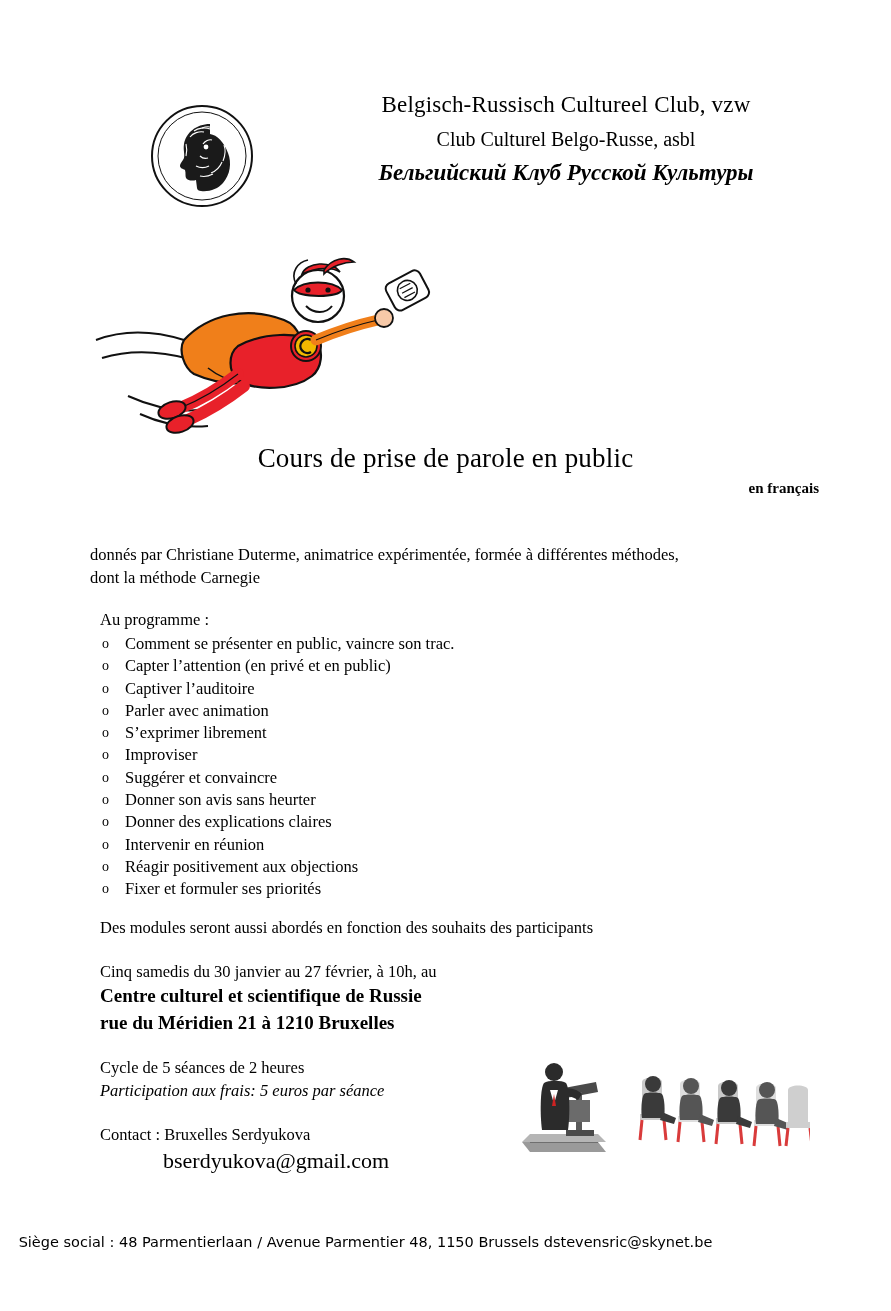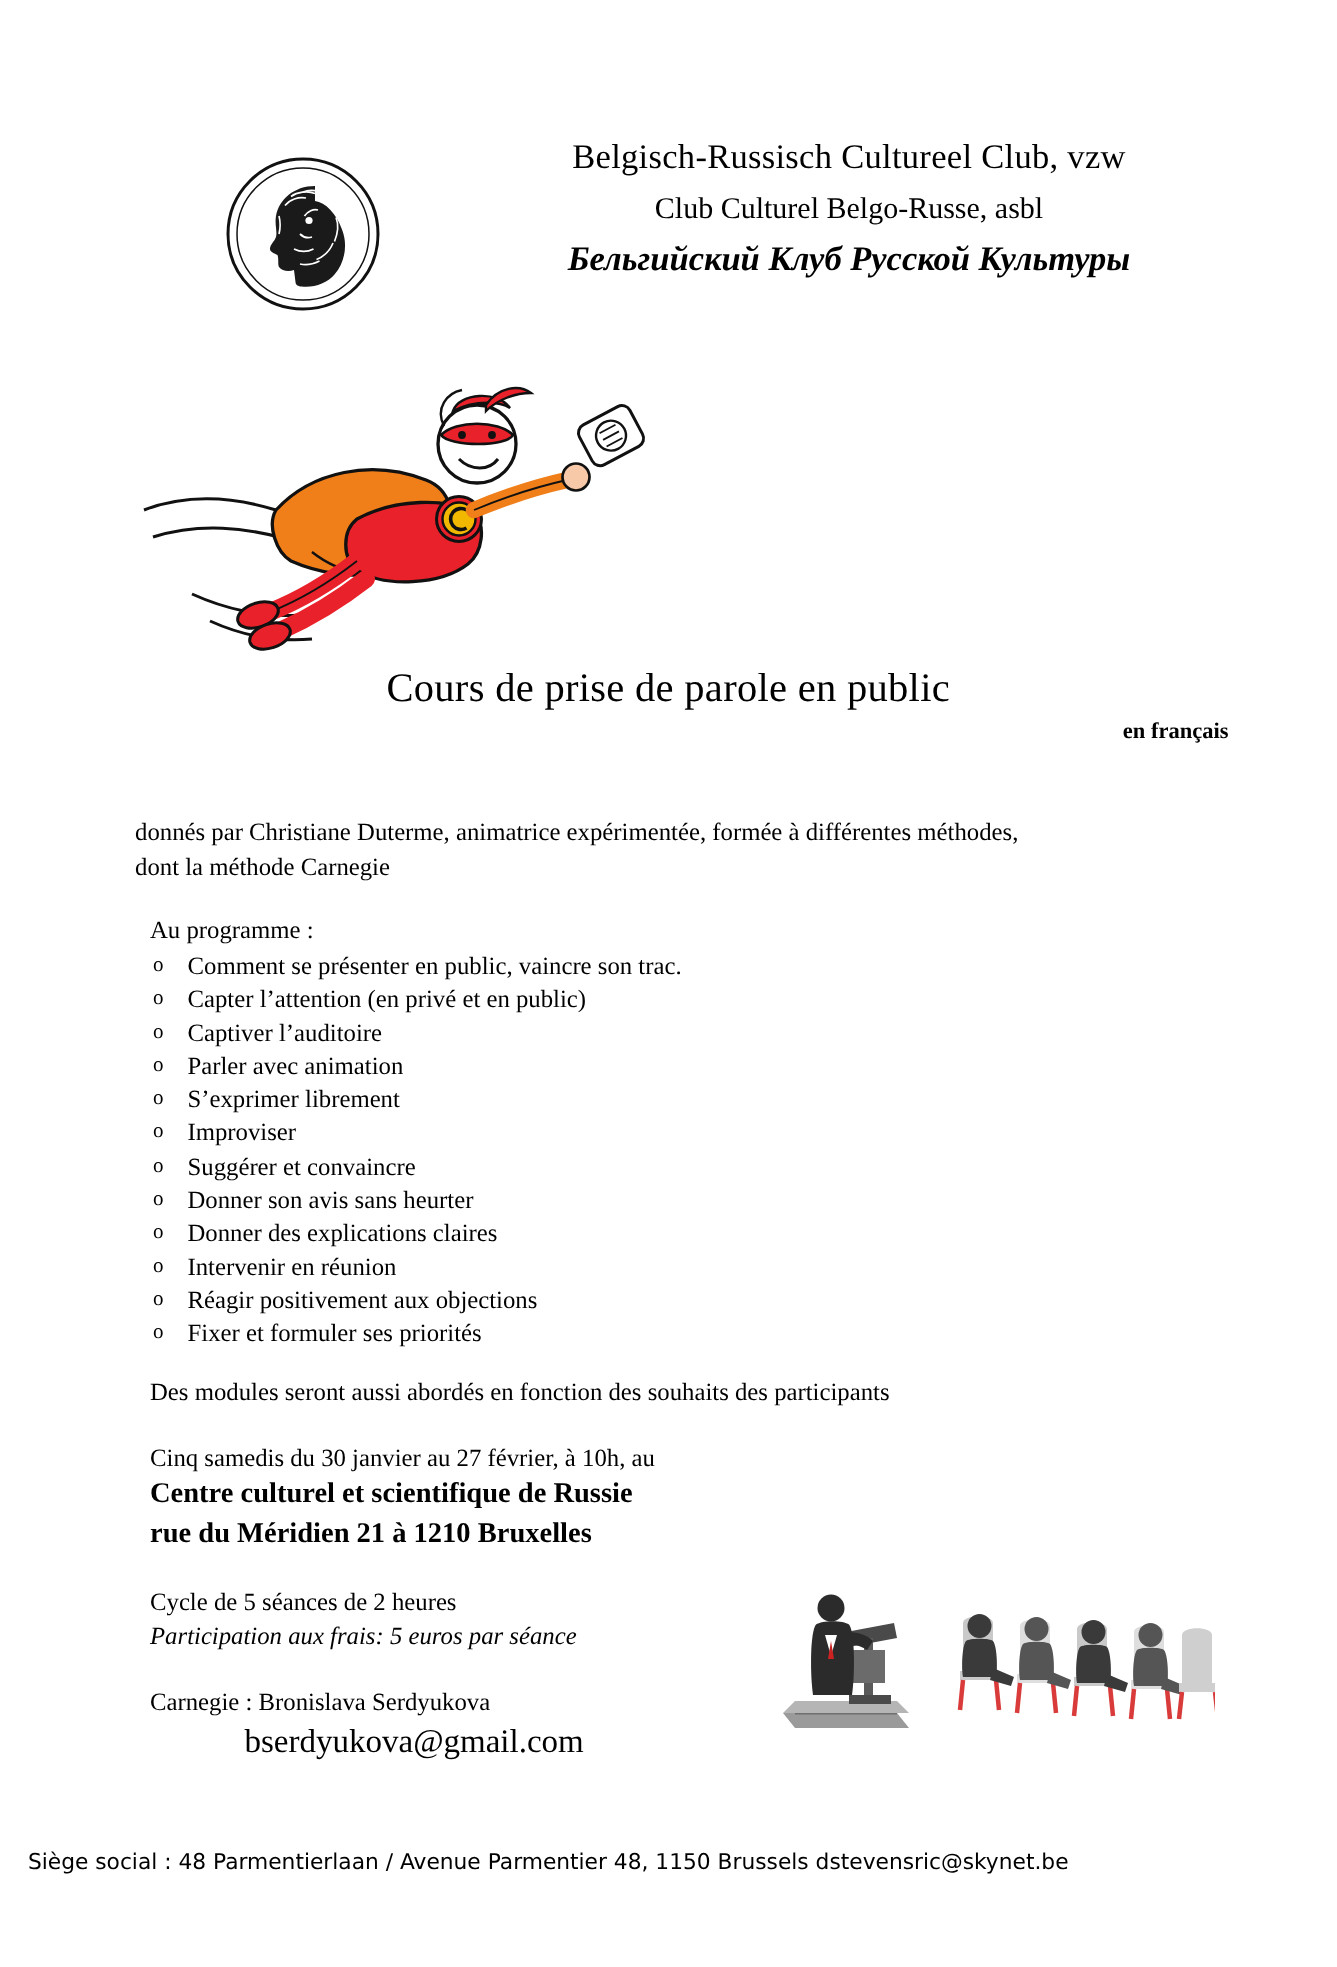--- a/index.html
+++ b/index.html
@@ -289,21 +289,21 @@
 </ul>
 
 <div class="modules-note">Des modules seront aussi abordés en fonction des souhaits des participants</div>
 
 <div class="sched-line sched-when">Cinq samedis du 30 janvier au 27 février, à 10h, au</div>
 <div class="sched-line sched-venue1">Centre culturel et scientifique de Russie</div>
 <div class="sched-line sched-venue2">rue du Méridien 21 à 1210 Bruxelles</div>
 <div class="sched-line sched-cycle">Cycle de 5 séances de 2 heures</div>
 <div class="sched-line sched-price">Participation aux frais: 5 euros par séance</div>
 
-<div class="contact-label">Carnegie : Bronislava Serdyukova</div>
+<div class="contact-label">Contact : Bruxelles Serdyukova</div>
 <div class="contact-email">bserdyukova@gmail.com</div>
 
 <div class="audience">
   <svg width="290" height="125" viewBox="0 0 290 125">
 
     <g>
       <polygon points="2,112 78,112 86,122 10,122" fill="#9a9a9a"></polygon>
       <rect x="10" y="104" width="68" height="9" fill="#6f6f6f"></rect>
       <polygon points="10,104 78,104 86,112 2,112" fill="#b5b5b5"></polygon>
     </g>

